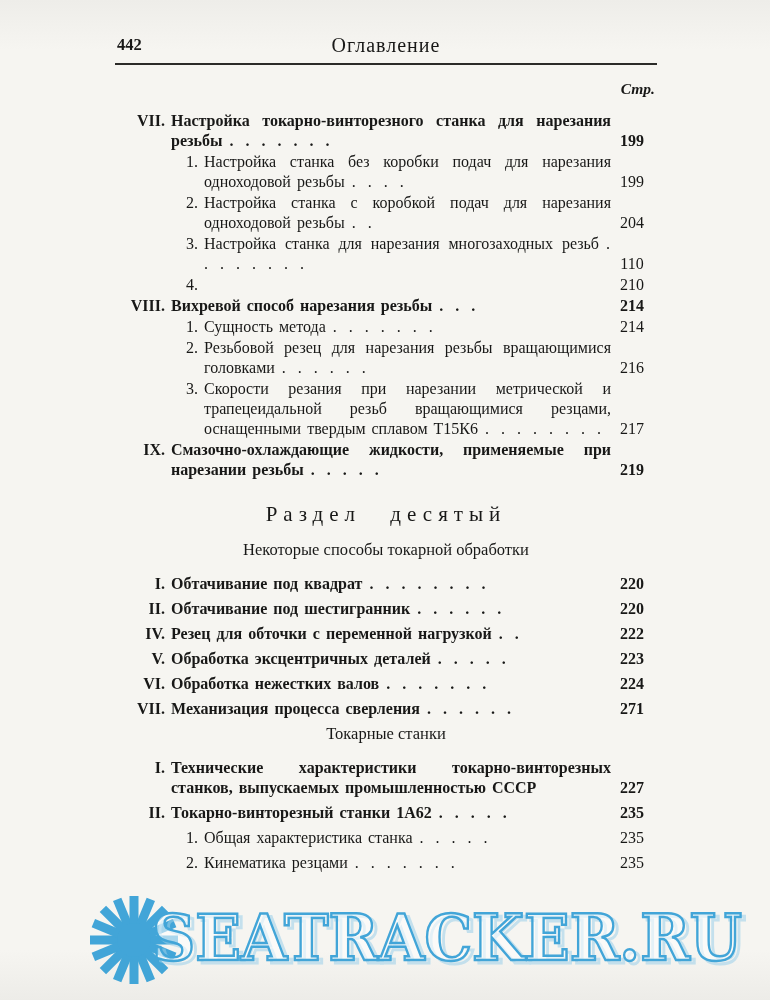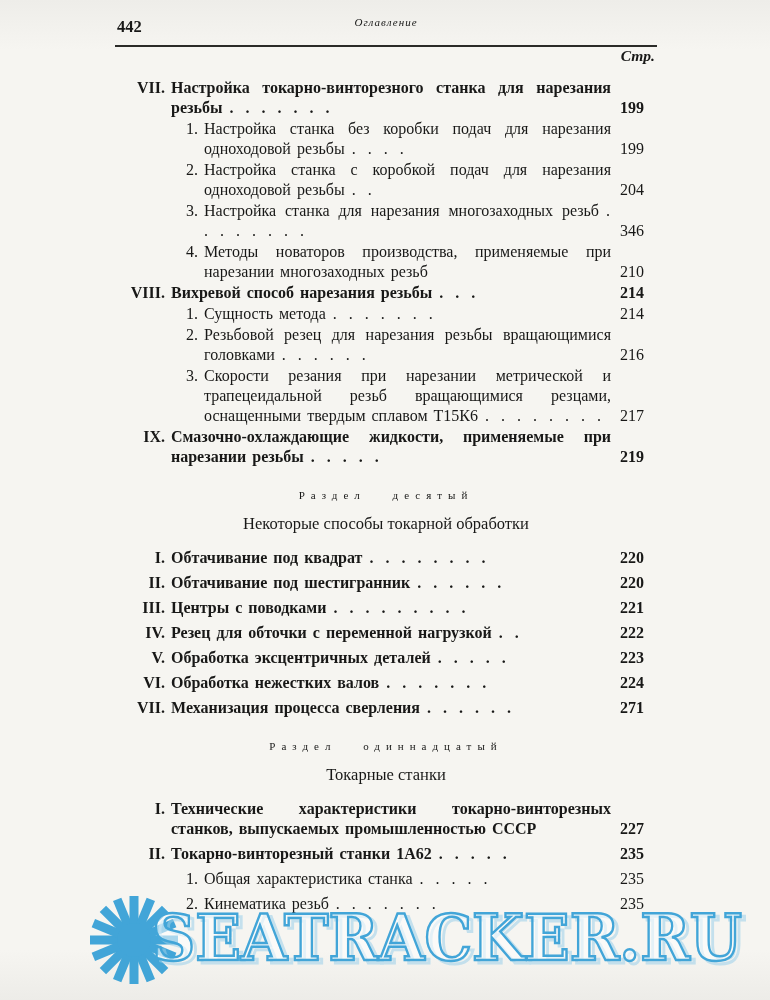--- a/index.html
+++ b/index.html
@@ -4,28 +4,28 @@
 <style>
   * { margin: 0; padding: 0; box-sizing: border-box; }
   html, body { width: 770px; height: 1000px; }
   body {
     position: relative;
     overflow: hidden;
     background: linear-gradient(180deg, #eeede9 0%, #f6f5f1 5%, #f6f5f1 95%, #edece8 100%);
     font-family: "Liberation Serif", "DejaVu Serif", serif;
     color: #181817;
   }
-  .sheet { padding: 16px 113px 0 115px; }
+  .sheet { padding: 34px 113px 0 115px; }
 
   .page-header { position: relative; height: 24px; }
   .page-num { position: absolute; left: 2px; top: 1px; font-weight: bold; font-size: 16.5px; }
-  .header-title { text-align: center; font-style: italic; font-size: 11px; letter-spacing: 1px; }
+  .header-title { text-align: center; font-size: 20px; letter-spacing: 1px; }
   .rule { border-bottom: 2px solid #2b2b28; margin-top: 5px; }
 
-  .col-label { text-align: right; font-style: italic; font-weight: bold; font-size: 15.5px; padding-right: 2px; }
+  .col-label { text-align: right; font-style: italic; font-weight: bold; font-size: 15.5px; margin-top: 15px; padding-right: 2px; }
 
   .toc { margin-top: 13px; }
   .entry {
     position: relative;
     font-size: 16px;
     line-height: 20px;
     text-align: justify;
     padding-right: 46px;
     margin-bottom: 1px;
     word-spacing: 2px;
@@ -33,21 +33,21 @@
   .entry .num { position: absolute; left: 0; top: 0; text-align: right; }
   .entry.l1 { padding-left: 56px; font-weight: bold; }
   .entry.l1 .num { width: 50px; }
   .entry.l2 { padding-left: 89px; font-weight: normal; }
   .entry.l2 .num { width: 83px; }
   .entry .dots { word-spacing: 6px; letter-spacing: 1px; margin-left: 7px; white-space: normal; }
   .entry .page { position: absolute; right: 4px; bottom: 0; width: 42px; text-align: center; }
 
   .section-heading {
     text-align: center;
-    font-size: 11px;
+    font-size: 21px;
     font-weight: normal;
     letter-spacing: 6px;
     word-spacing: 18px;
     margin: 22px 0 13px;
   }
   .section-subtitle {
     text-align: center;
     font-size: 16.5px;
     font-weight: normal;
     margin: 0 0 14px;
@@ -77,46 +77,44 @@
   </header>
   <div class="rule"></div>
 
   <div class="col-label">Стр.</div>
 
   <main class="toc">
       <section class="toc-group">
         <div class="entry l1"><span class="num">VII.</span><span class="text">Настройка токарно-винторезного станка для нарезания резьбы</span><span class="dots">. . . . . . .</span><span class="page">199</span></div>
         <div class="entry l2"><span class="num">1.</span><span class="text">Настройка станка без коробки подач для на­резания одноходовой резьбы</span><span class="dots">. . . .</span><span class="page">199</span></div>
         <div class="entry l2"><span class="num">2.</span><span class="text">Настройка станка с коробкой подач для нарезания одноходовой резьбы</span><span class="dots">. .</span><span class="page">204</span></div>
-        <div class="entry l2"><span class="num">3.</span><span class="text">Настройка станка для нарезания многоза­ходных резьб</span><span class="dots">. . . . . . . .</span><span class="page">346</span></div>
-        <div class="entry l2"><span class="num">4.</span><span class="text">Методы новаторов производства, применяе­мые при нарезании многозаходных резьб</span><span class="dots"></span><span class="page">210</span></div>
+        <div class="entry l2"><span class="num">3.</span><span class="text">Настройка станка для нарезания многоза­ходных резьб</span><span class="dots">. . . . . . . .</span><span class="page">110</span></div>
+        <div class="entry l2"><span class="num">4.</span><span class="dots"></span><span class="page">210</span></div>
         <div class="entry l1"><span class="num">VIII.</span><span class="text">Вихревой способ нарезания резьбы</span><span class="dots">. . .</span><span class="page">214</span></div>
         <div class="entry l2"><span class="num">1.</span><span class="text">Сущность метода</span><span class="dots">. . . . . . .</span><span class="page">214</span></div>
         <div class="entry l2"><span class="num">2.</span><span class="text">Резьбовой резец для нарезания резьбы вра­щающимися головками</span><span class="dots">. . . . . .</span><span class="page">216</span></div>
         <div class="entry l2"><span class="num">3.</span><span class="text">Скорости резания при нарезании метриче­ской и трапецеидальной резьб вращающи­мися резцами, оснащенными твердым спла­вом Т15К6</span><span class="dots">. . . . . . . .</span><span class="page">217</span></div>
         <div class="entry l1"><span class="num">IX.</span><span class="text">Смазочно-охлаждающие жидкости, применя­емые при нарезании резьбы</span><span class="dots">. . . . .</span><span class="page">219</span></div>
       </section>
       <section class="toc-group spaced">
         <h2 class="section-heading">Раздел десятый</h2>
         <h3 class="section-subtitle">Некоторые способы токарной обработки</h3>
         <div class="entry l1"><span class="num">I.</span><span class="text">Обтачивание под квадрат</span><span class="dots">. . . . . . . .</span><span class="page">220</span></div>
         <div class="entry l1"><span class="num">II.</span><span class="text">Обтачивание под шестигранник</span><span class="dots">. . . . . .</span><span class="page">220</span></div>
-        <div class="entry l1"><span class="num">III.</span><span class="text">Центры с поводками</span><span class="dots">. . . . . . . . .</span><span class="page">221</span></div>
         <div class="entry l1"><span class="num">IV.</span><span class="text">Резец для обточки с переменной нагрузкой</span><span class="dots">. .</span><span class="page">222</span></div>
         <div class="entry l1"><span class="num">V.</span><span class="text">Обработка эксцентричных деталей</span><span class="dots">. . . . .</span><span class="page">223</span></div>
         <div class="entry l1"><span class="num">VI.</span><span class="text">Обработка нежестких валов</span><span class="dots">. . . . . . .</span><span class="page">224</span></div>
         <div class="entry l1"><span class="num">VII.</span><span class="text">Механизация процесса сверления</span><span class="dots">. . . . . .</span><span class="page">271</span></div>
       </section>
       <section class="toc-group spaced">
-        <h2 class="section-heading">Раздел одиннадцатый</h2>
         <h3 class="section-subtitle">Токарные станки</h3>
         <div class="entry l1"><span class="num">I.</span><span class="text">Технические характеристики токарно-винторезных станков, выпускаемых промышленностью СССР</span><span class="dots"></span><span class="page">227</span></div>
         <div class="entry l1"><span class="num">II.</span><span class="text">Токарно-винторезный станки 1А62</span><span class="dots">. . . . .</span><span class="page">235</span></div>
         <div class="entry l2"><span class="num">1.</span><span class="text">Общая характеристика станка</span><span class="dots">. . . . .</span><span class="page">235</span></div>
-        <div class="entry l2"><span class="num">2.</span><span class="text">Кинематика резьб</span><span class="dots">. . . . . . .</span><span class="page">235</span></div>
+        <div class="entry l2"><span class="num">2.</span><span class="text">Кинематика резцами</span><span class="dots">. . . . . . .</span><span class="page">235</span></div>
       </section>
     </main>
 
 </div>
 
 <svg class="watermark" viewBox="0 0 770 112" xmlns="http://www.w3.org/2000/svg">
   <g transform="translate(134,52)">
     <g stroke-width="9" stroke="#339fd6">
       <line x1="-44" y1="0" x2="44" y2="0"></line>
       <line x1="-44" y1="0" x2="44" y2="0" transform="rotate(22.5)"></line>

